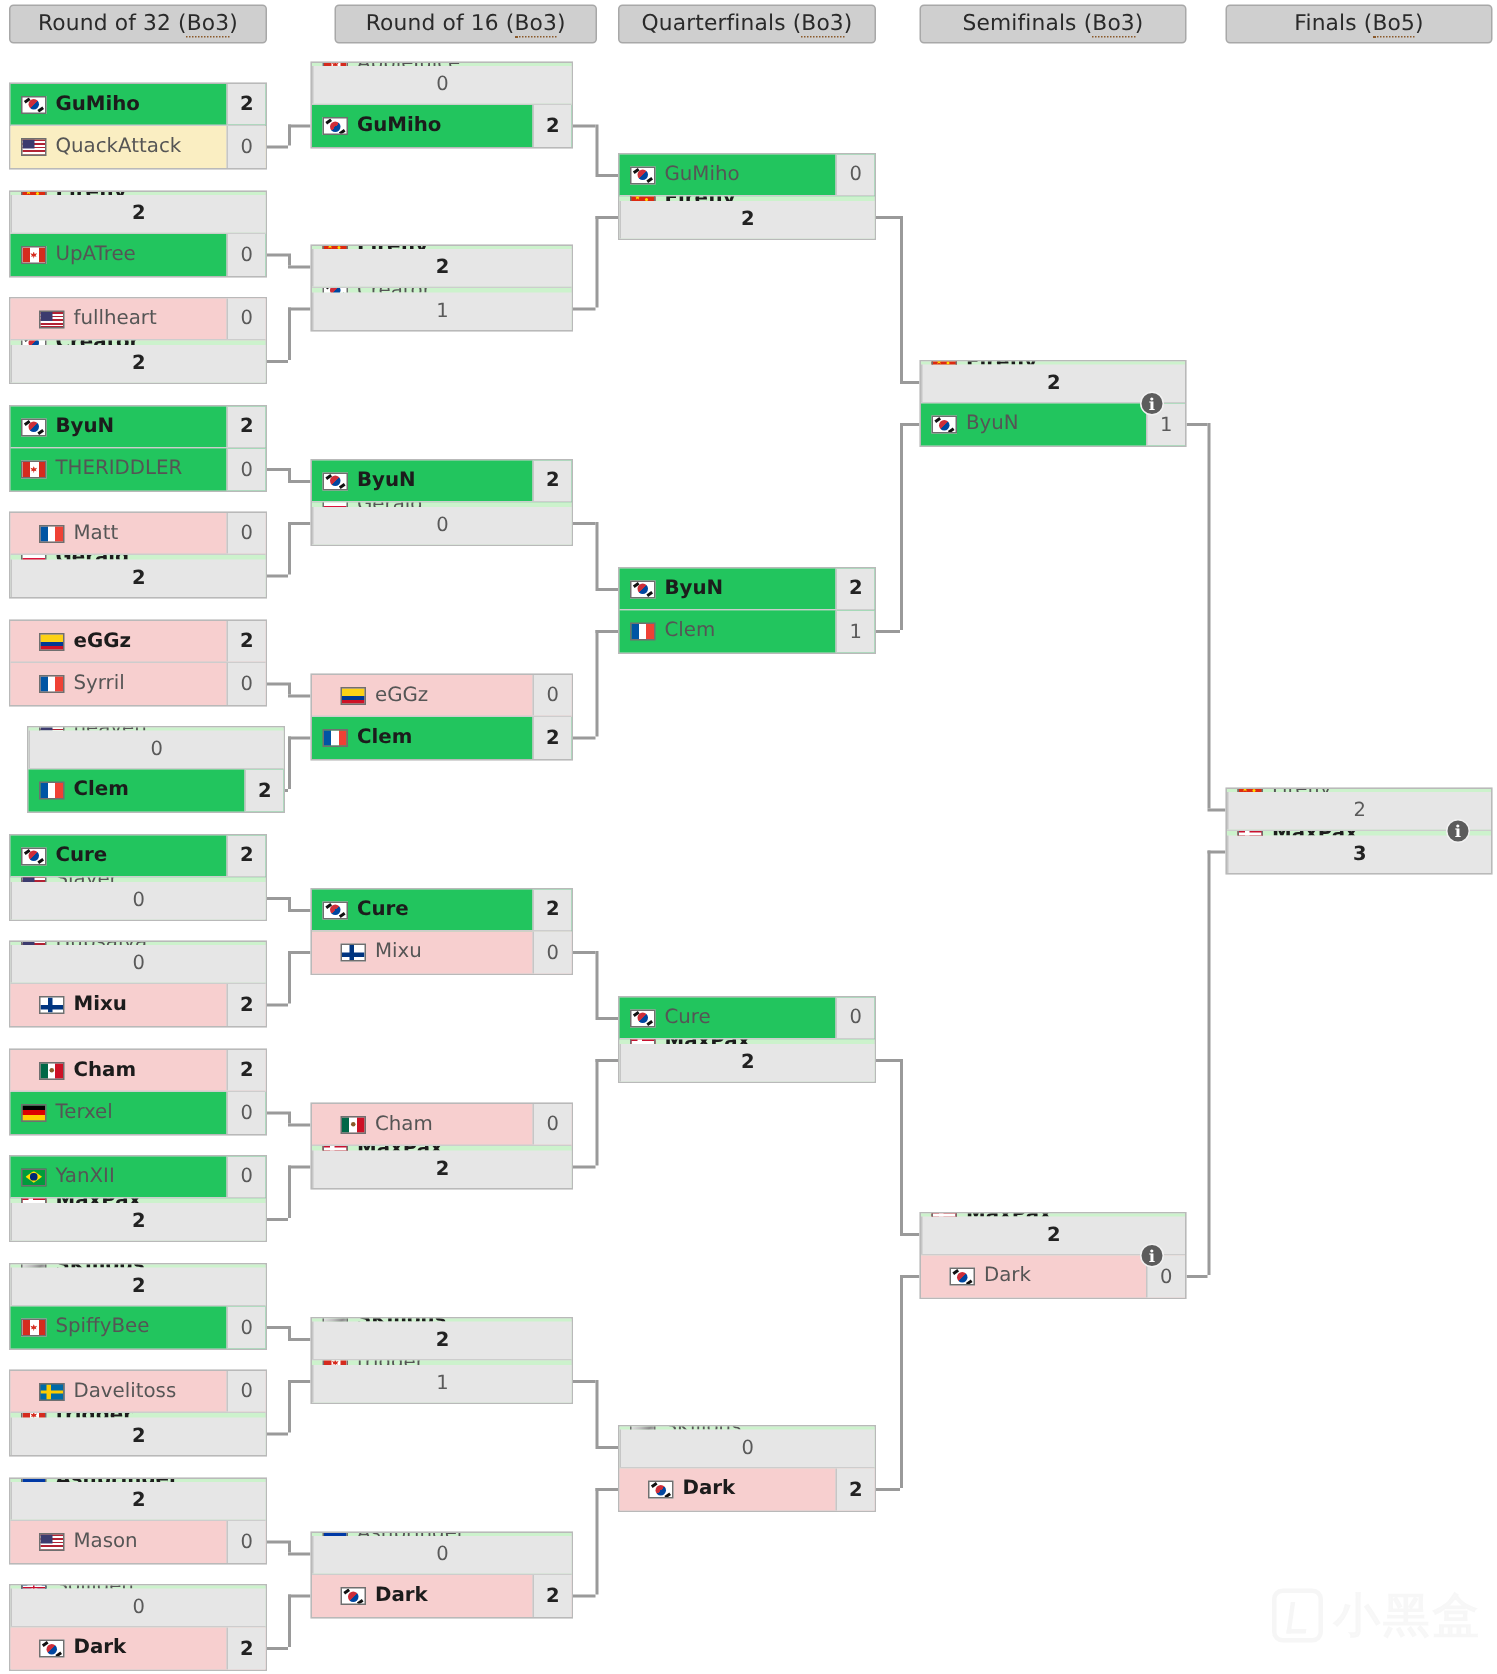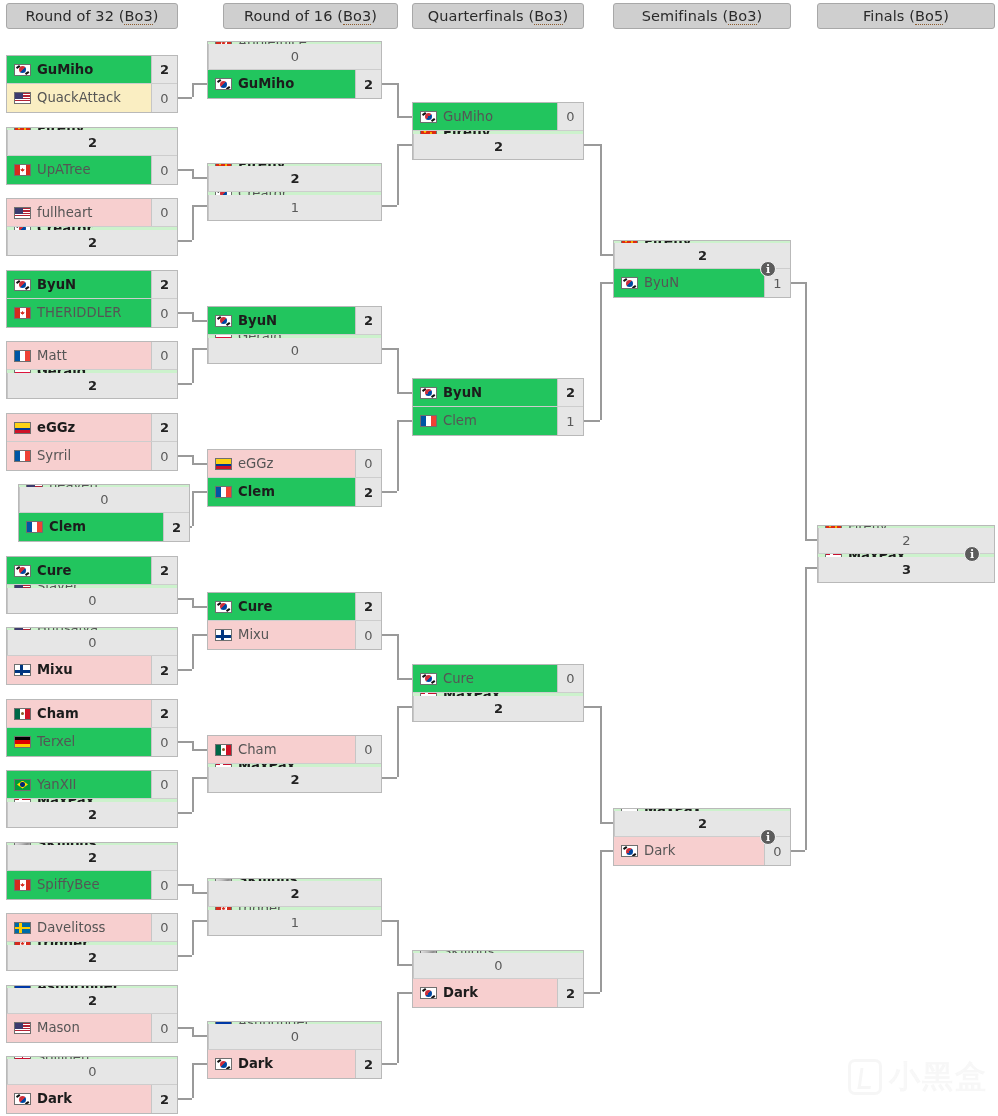--- a/index.html
+++ b/index.html
@@ -66,21 +66,21 @@
     font-size:13px;
   }
   .win .score-cell{color:#222;font-weight:bold;}
   .win .pname{font-weight:bold;color:#1c1c1c;}
   .lose .pname{color:#555;}
   .pname{font-size:13.2px;line-height:1;}
 
   
   .r-terran{background:#22c55e;text-align:center;}
   .r-protoss{background:#ccf2cc;flex-direction:column;}
-  .r-zerg{background:#f7cfcf;}
+  .r-zerg{background:#f7cfcf;padding-left:12px;}
   .r-random{background:#faeec2;}
 
   
   .flag{
     flex:0 0 auto;
     width:17px;height:12px;
     margin-right:6px;
     border:1px solid #6f6f6f;
     box-sizing:border-box;
     position:relative;

